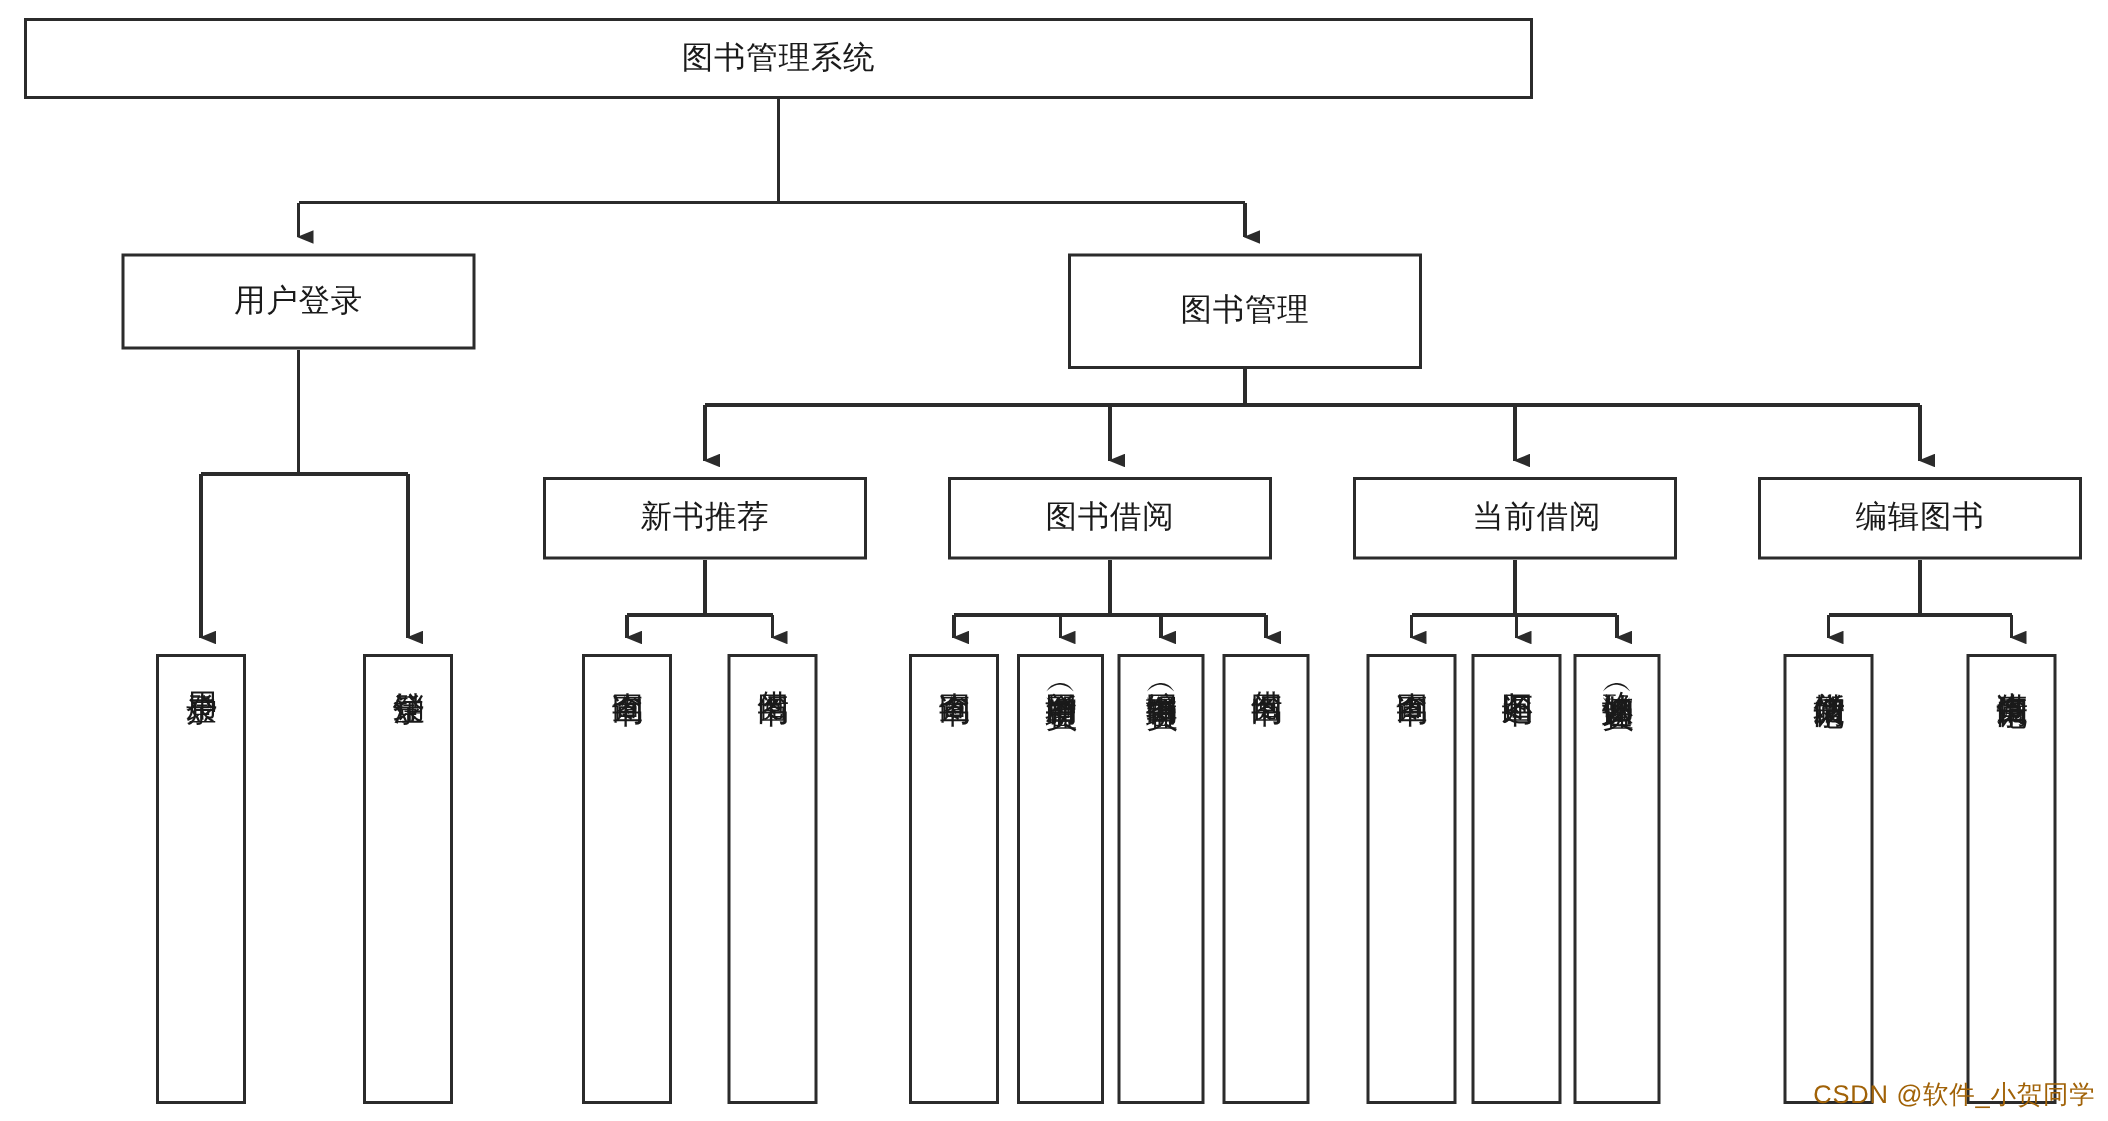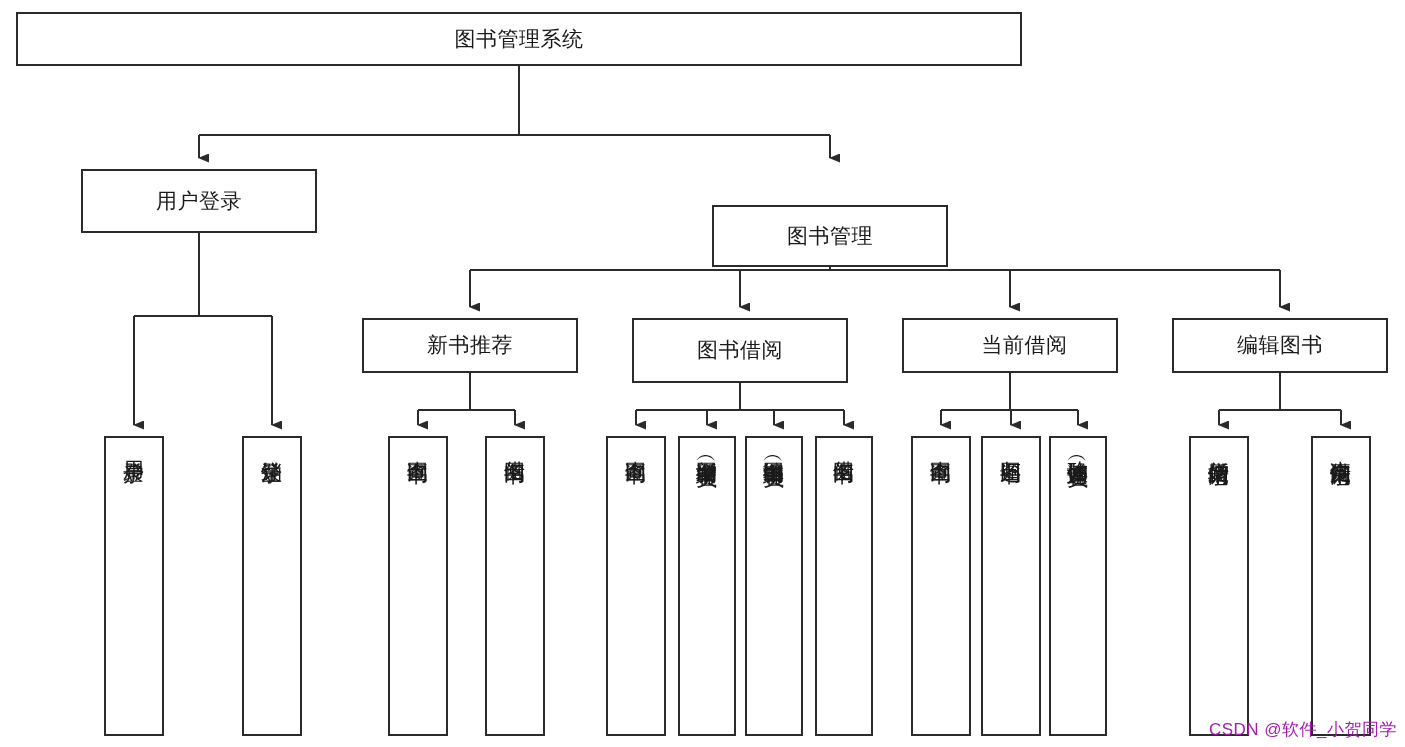--- a/index.html
+++ b/index.html
@@ -57,21 +57,21 @@
     font-size: 21px;
     letter-spacing: 1px;
     white-space: nowrap;
     line-height: 1.0;
   }
   #watermark {
     position: absolute;
     right: 8px;
     bottom: 6px;
     font-size: 17px;
-    color: #a21caf;
+    color: #a16207;
     letter-spacing: 0.5px;
     white-space: nowrap;
   }
 </style>
 </head>
 <body>
 
 <div id="diagram-root">
 
   <svg id="edge-layer" width="1405" height="747" viewBox="0 0 1405 747" xmlns="http://www.w3.org/2000/svg">
@@ -117,27 +117,27 @@
       </g>
   </svg>
 
   <div id="nodes-layer">
       <div class="node horizontal" style="left: 16px; top: 12px; width: 1006px; height: 54px; justify-content: center;">
         <span class="node-label">图书管理系统</span>
       </div>
       <div class="node horizontal" style="left: 81px; top: 169px; width: 236px; height: 64px;">
         <span class="node-label">用户登录</span>
       </div>
-      <div class="node horizontal" style="left: 712px; top: 169px; width: 236px; height: 62px; margin-top: 36px;">
+      <div class="node horizontal" style="left: 712px; top: 169px; width: 236px; height: 77px;">
         <span class="node-label">图书管理</span>
       </div>
       <div class="node horizontal" style="left: 362px; top: 318px; width: 216px; height: 55px;">
         <span class="node-label">新书推荐</span>
       </div>
-      <div class="node horizontal" style="left: 632px; top: 318px; width: 216px; height: 65px;">
+      <div class="node horizontal" style="left: 632px; top: 318px; width: 216px; height: 55px;">
         <span class="node-label">图书借阅</span>
       </div>
       <div class="node horizontal" style="left: 902px; top: 318px; width: 216px; height: 55px; padding-left: 29px;">
         <span class="node-label">当前借阅</span>
       </div>
       <div class="node horizontal" style="left: 1172px; top: 318px; width: 216px; height: 55px;">
         <span class="node-label">编辑图书</span>
       </div>
       <div class="node vertical" style="left: 104px; top: 436px; width: 60px; height: 300px;">
         <span class="node-label">用户登录</span>

